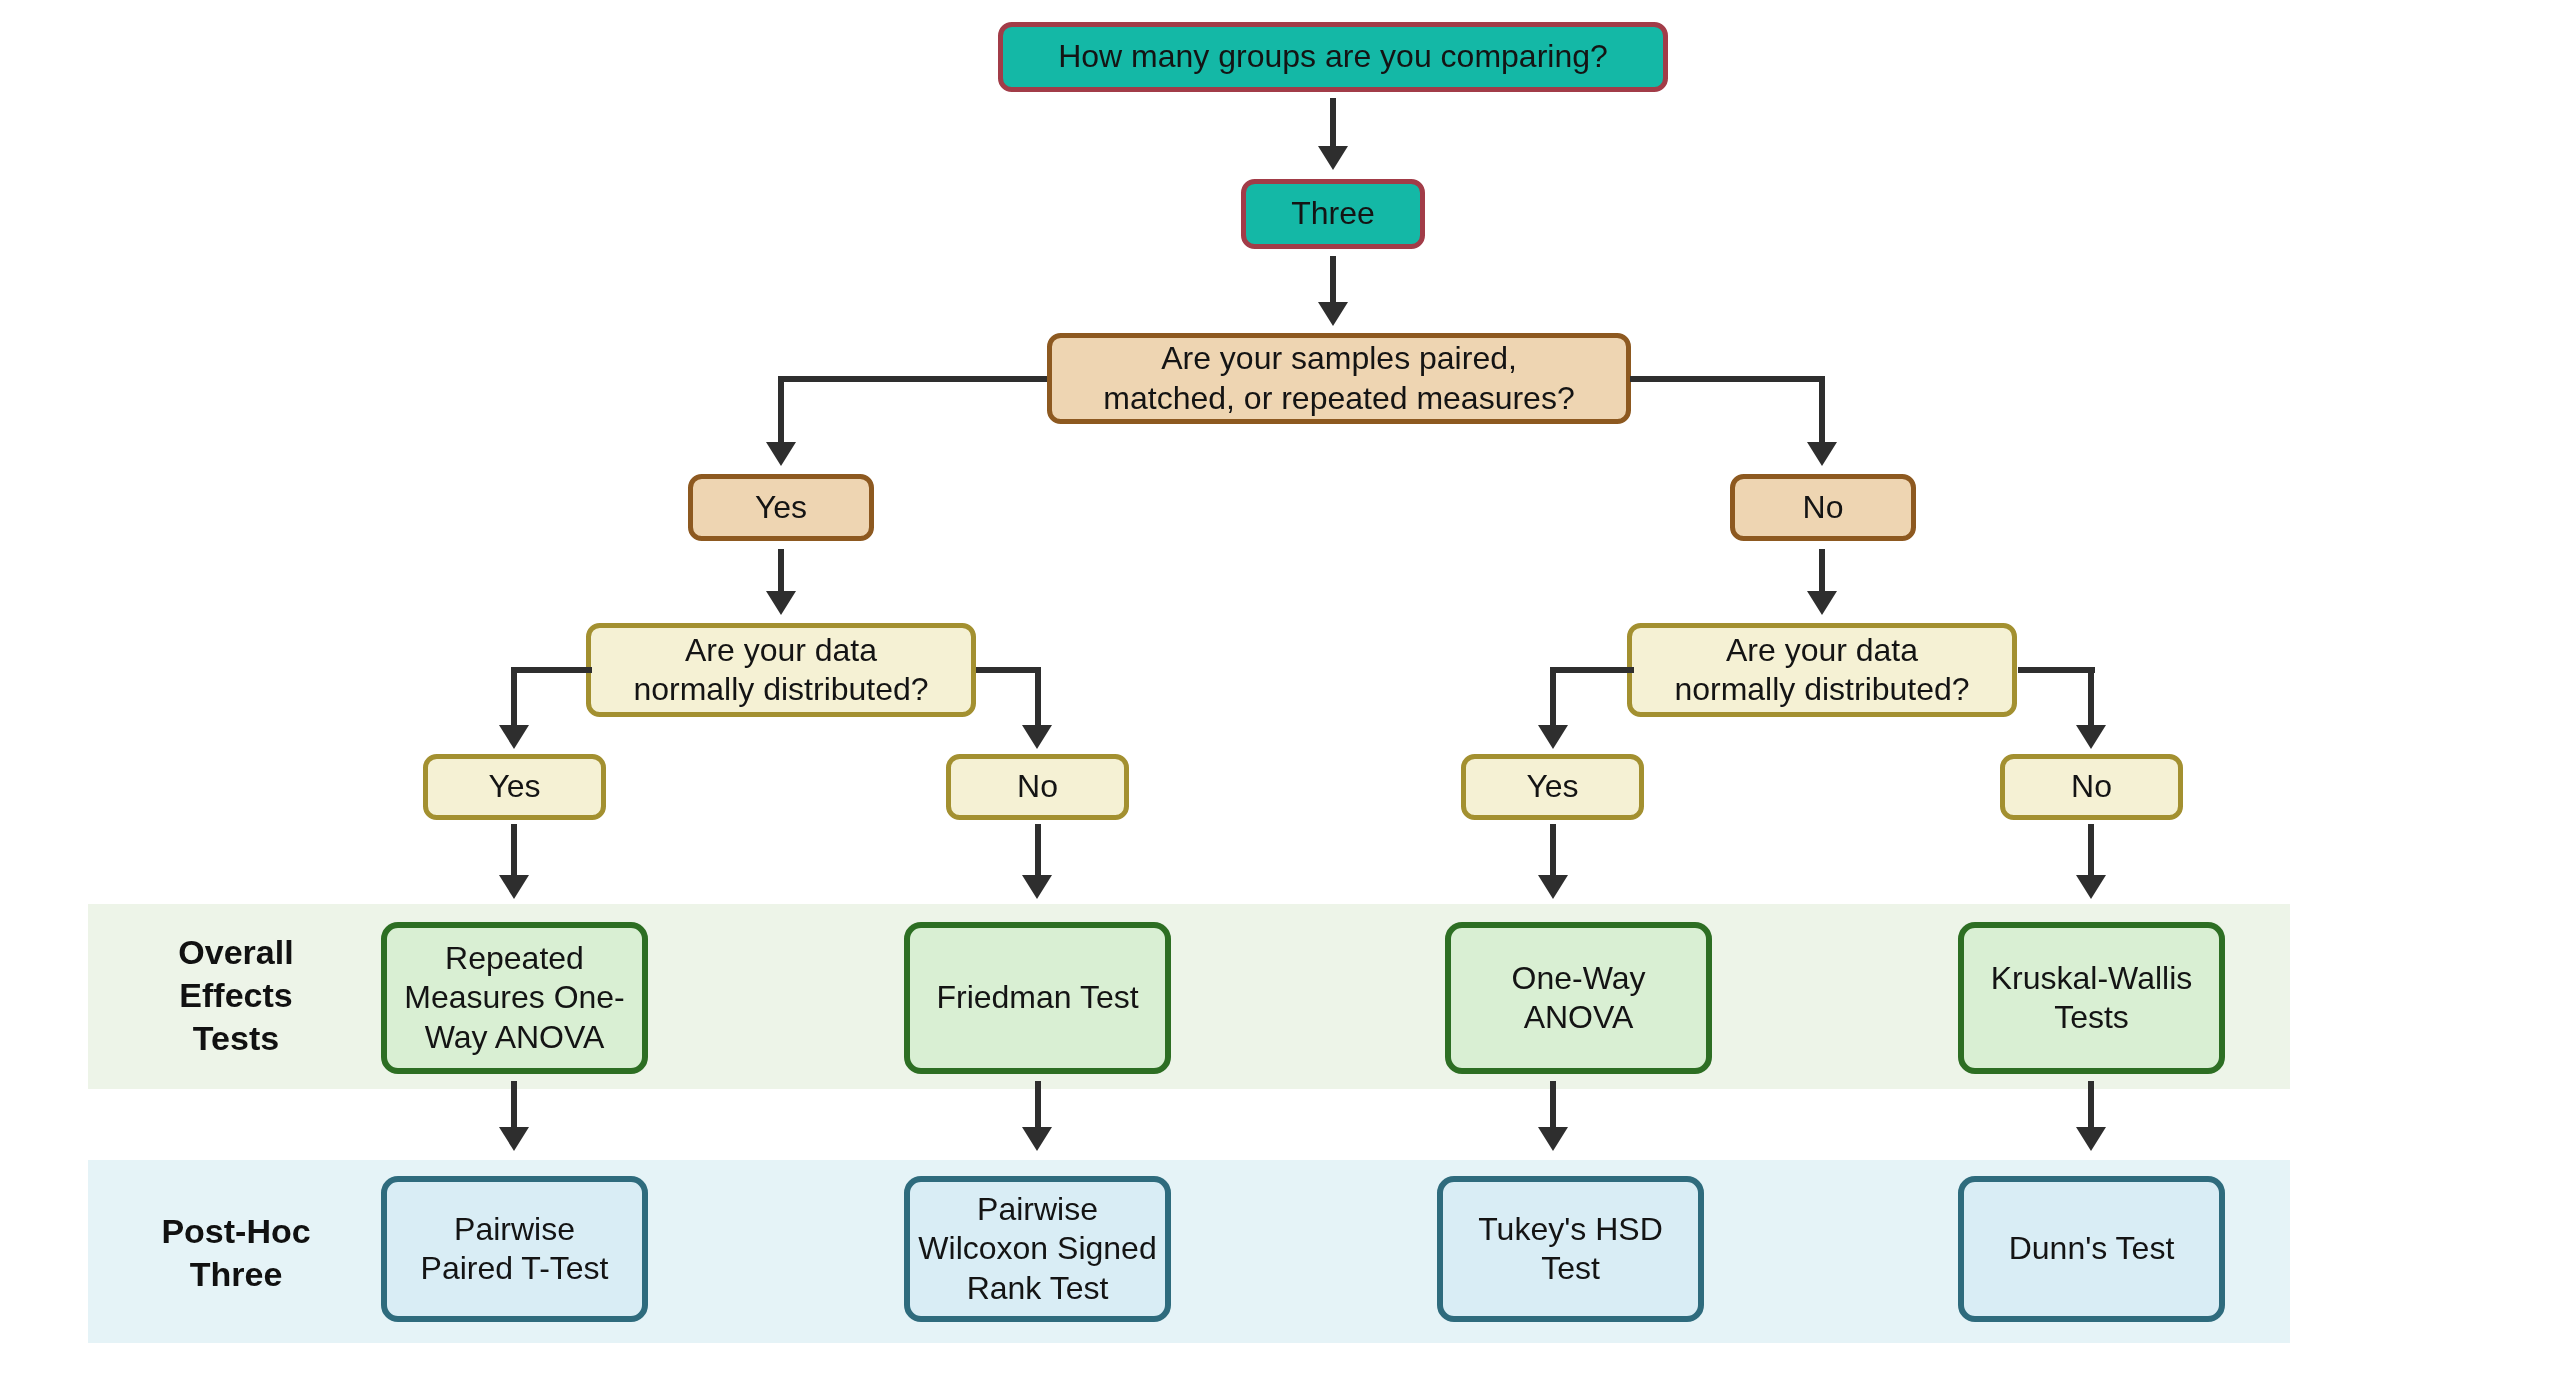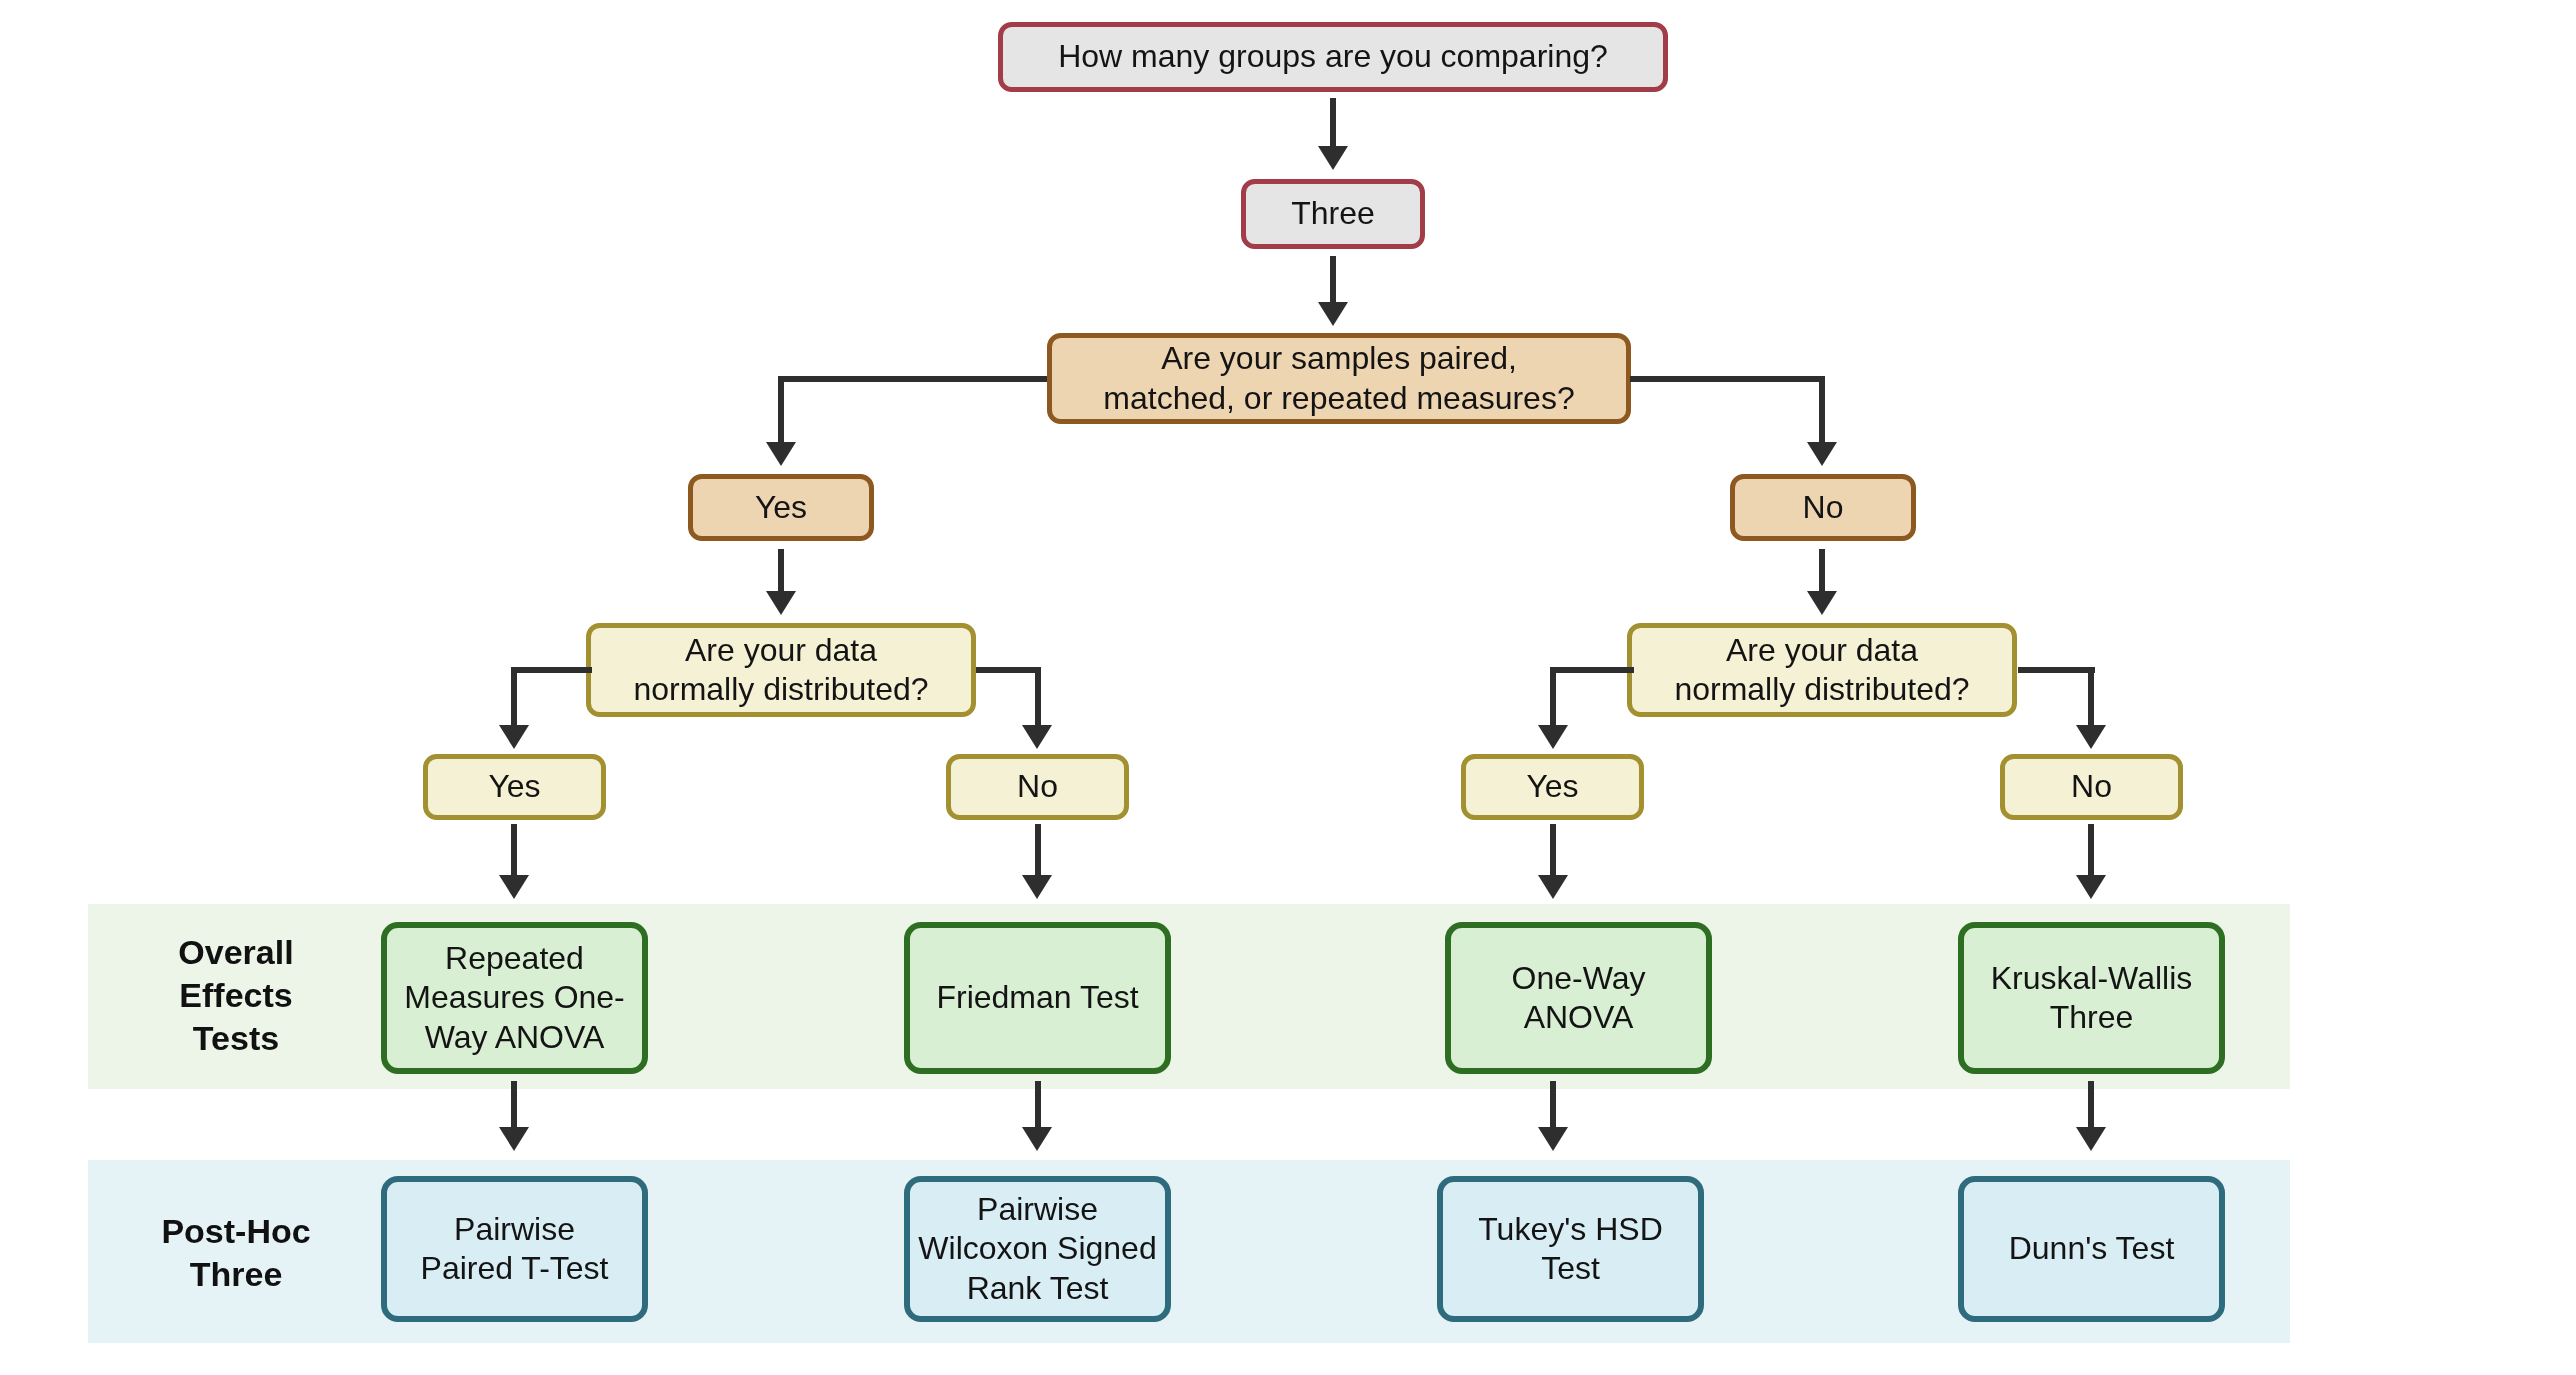--- a/index.html
+++ b/index.html
@@ -16,21 +16,21 @@
   .band-blue{top:1160px;height:183px;background:#e5f3f7;}
 
   .node{
     position:absolute;
     display:flex;align-items:center;justify-content:center;
     box-sizing:border-box;
     text-align:center;
     border-radius:13.7px;
   }
   .nt{white-space:pre-line;font-size:32px;line-height:1.22;color:#141414;}
-  .pink  {background:#e5e5e5;border:5.3px solid #a23c48;text-align:center;}
+  .pink  {background:#14b8a6;border:5.3px solid #a23c48;text-align:center;}
   .tan   {background:#eed5b2;border:5.3px solid #8d5920;}
   .yellow{background:#f5f1d4;border:5.3px solid #a39030;}
   .green {background:#d9efd3;border:6.1px solid #2d6e23;border-radius:17px;}
   .blue  {background:#d9edf5;border:6.1px solid #2e6b7d;border-radius:17px;}
 
   .row-label{
     position:absolute;width:328px;
     text-align:center;font-weight:bold;font-size:34px;line-height:1.26;
     white-space:pre-line;color:#111111;
   }
@@ -103,21 +103,21 @@
   </div>
   <div class="node green" style="left:904px;top:922px;width:267px;height:152px;">
     <span class="nt">Friedman Test</span>
   </div>
   <div class="node green" style="left:1419px;top:922px;width:267px;height:152px;margin-left:26px;">
     <span class="nt">One-Way
 ANOVA</span>
   </div>
   <div class="node green" style="left:1958px;top:922px;width:267px;height:152px;">
     <span class="nt">Kruskal-Wallis
-Three</span>
+Tests</span>
   </div>
 
   <div class="node blue" style="left:381px;top:1176px;width:267px;height:146px;">
     <span class="nt">Pairwise
 Paired T-Test</span>
   </div>
   <div class="node blue" style="left:904px;top:1176px;width:267px;height:146px;">
     <span class="nt">Pairwise
 Wilcoxon Signed
 Rank Test</span>

